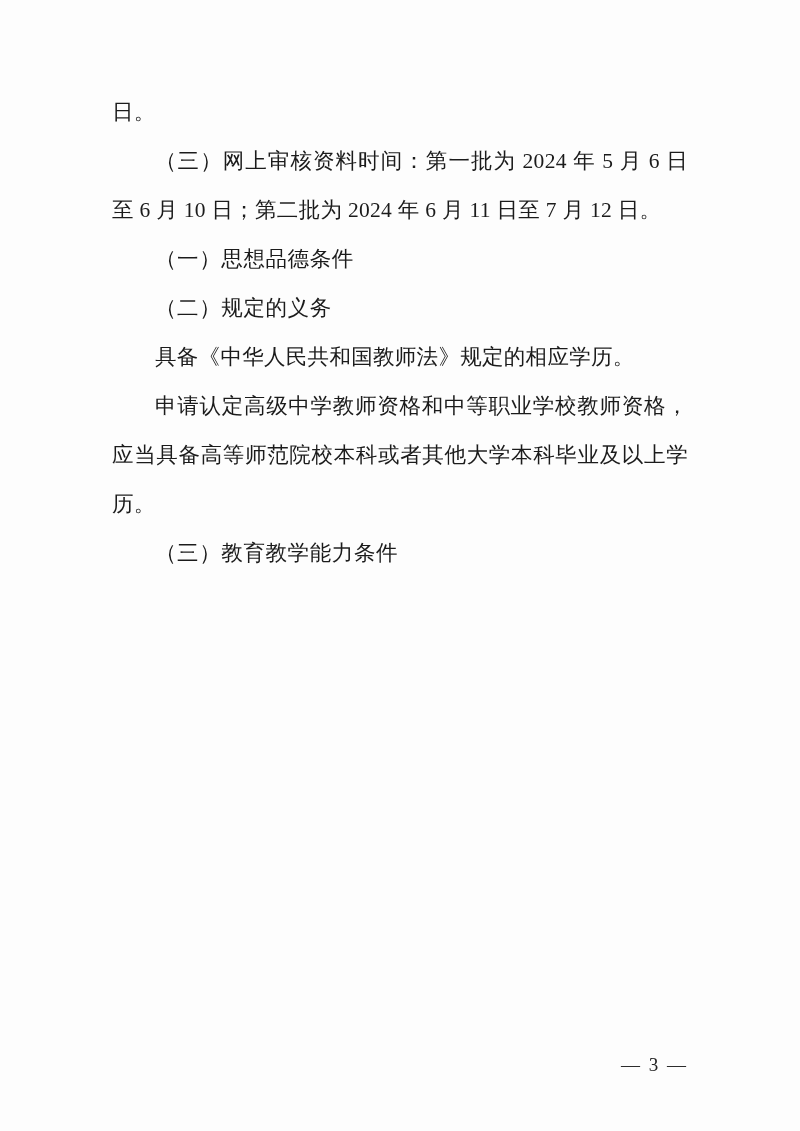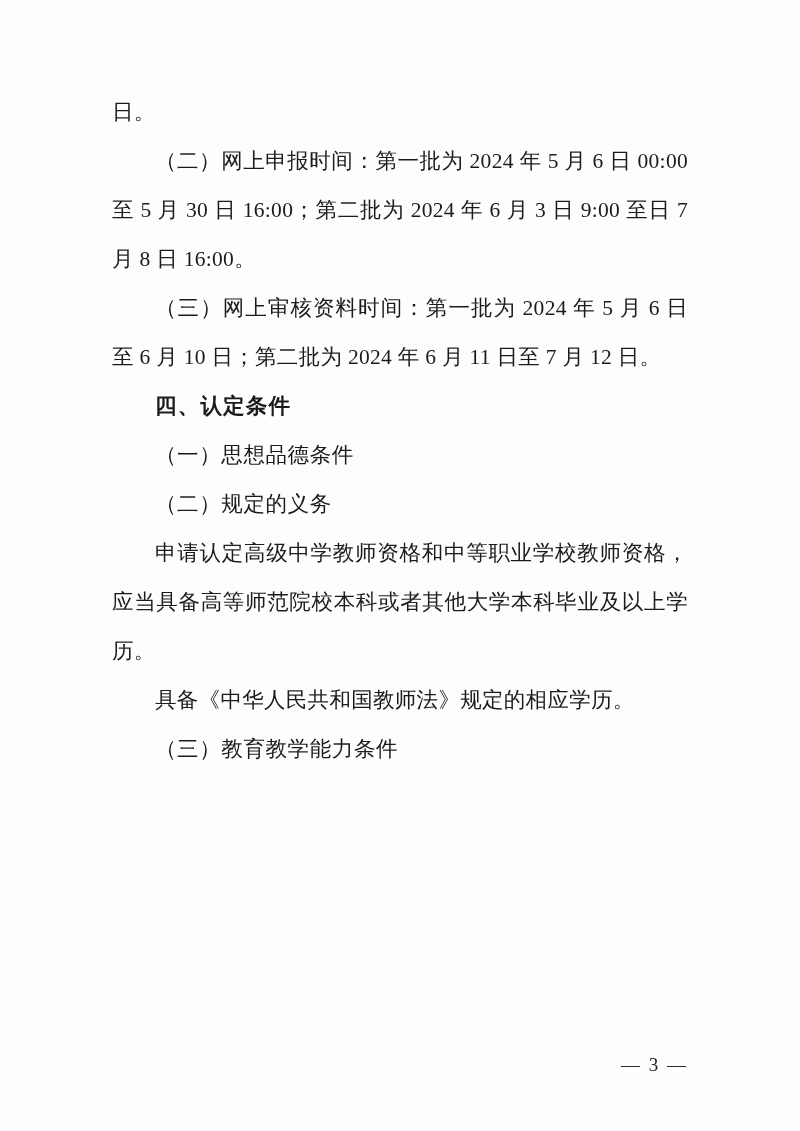--- a/index.html
+++ b/index.html
@@ -66,35 +66,33 @@
   }
 </style>
 </head>
 <body>
 
 <div class="page">
   <div class="doc-body">
 
     <p class="para">日。</p>
 
-    <p class="para-indent">（二）网上申报时间：第一批为 2024 年 5 月 6 日 00:00 至 5 月 30 日 16:00；第二批为 2024 年 6 月 3 日 9:00 至日 7 月 8 日 16:00。</p>
 
     <p class="para-indent">（三）网上审核资料时间：第一批为 2024 年 5 月 6 日至 6 月 10 日；第二批为 2024 年 6 月 11 日至 7 月 12 日。</p>
 
 
-    <p class="heading">四、认定条件</p>
 
     <p class="subheading">（一）思想品德条件</p>
 
 
     <p class="subheading">（二）规定的义务</p>
 
+    <p class="para-indent">具备《中华人民共和国教师法》规定的相应学历。</p>
+
     <p class="para-indent">申请认定高级中学教师资格和中等职业学校教师资格，应当具备高等师范院校本科或者其他大学本科毕业及以上学历。</p>
-
-    <p class="para-indent">具备《中华人民共和国教师法》规定的相应学历。</p>
 
 
     <p class="subheading">（三）教育教学能力条件</p>
 
   </div>
 
   <div class="footer">
     <span class="pagenum-wrap">— 3 —</span>
   </div>
 </div>

